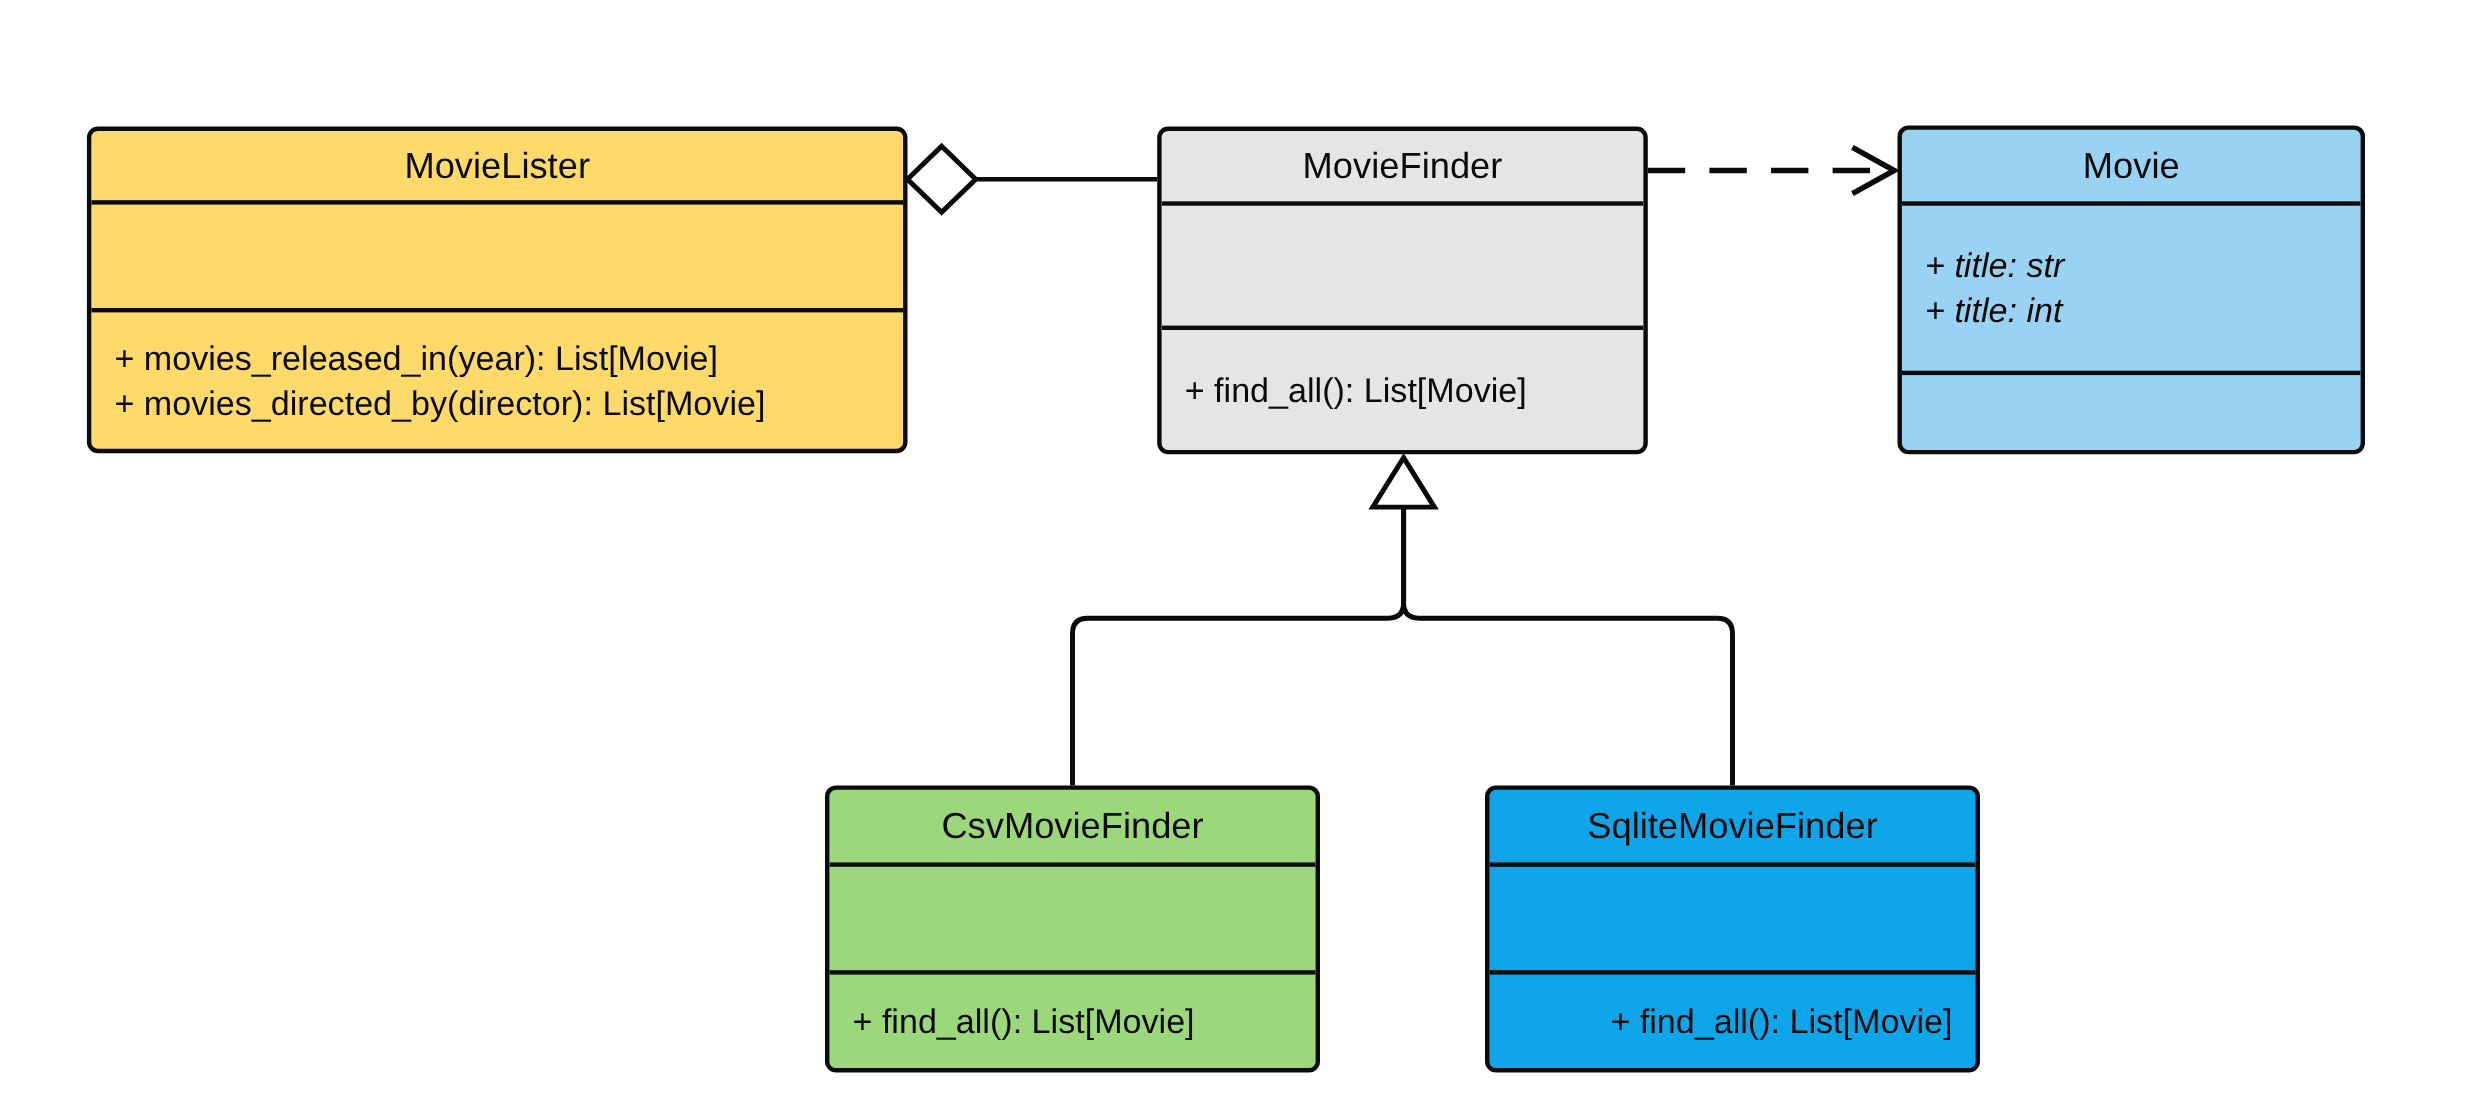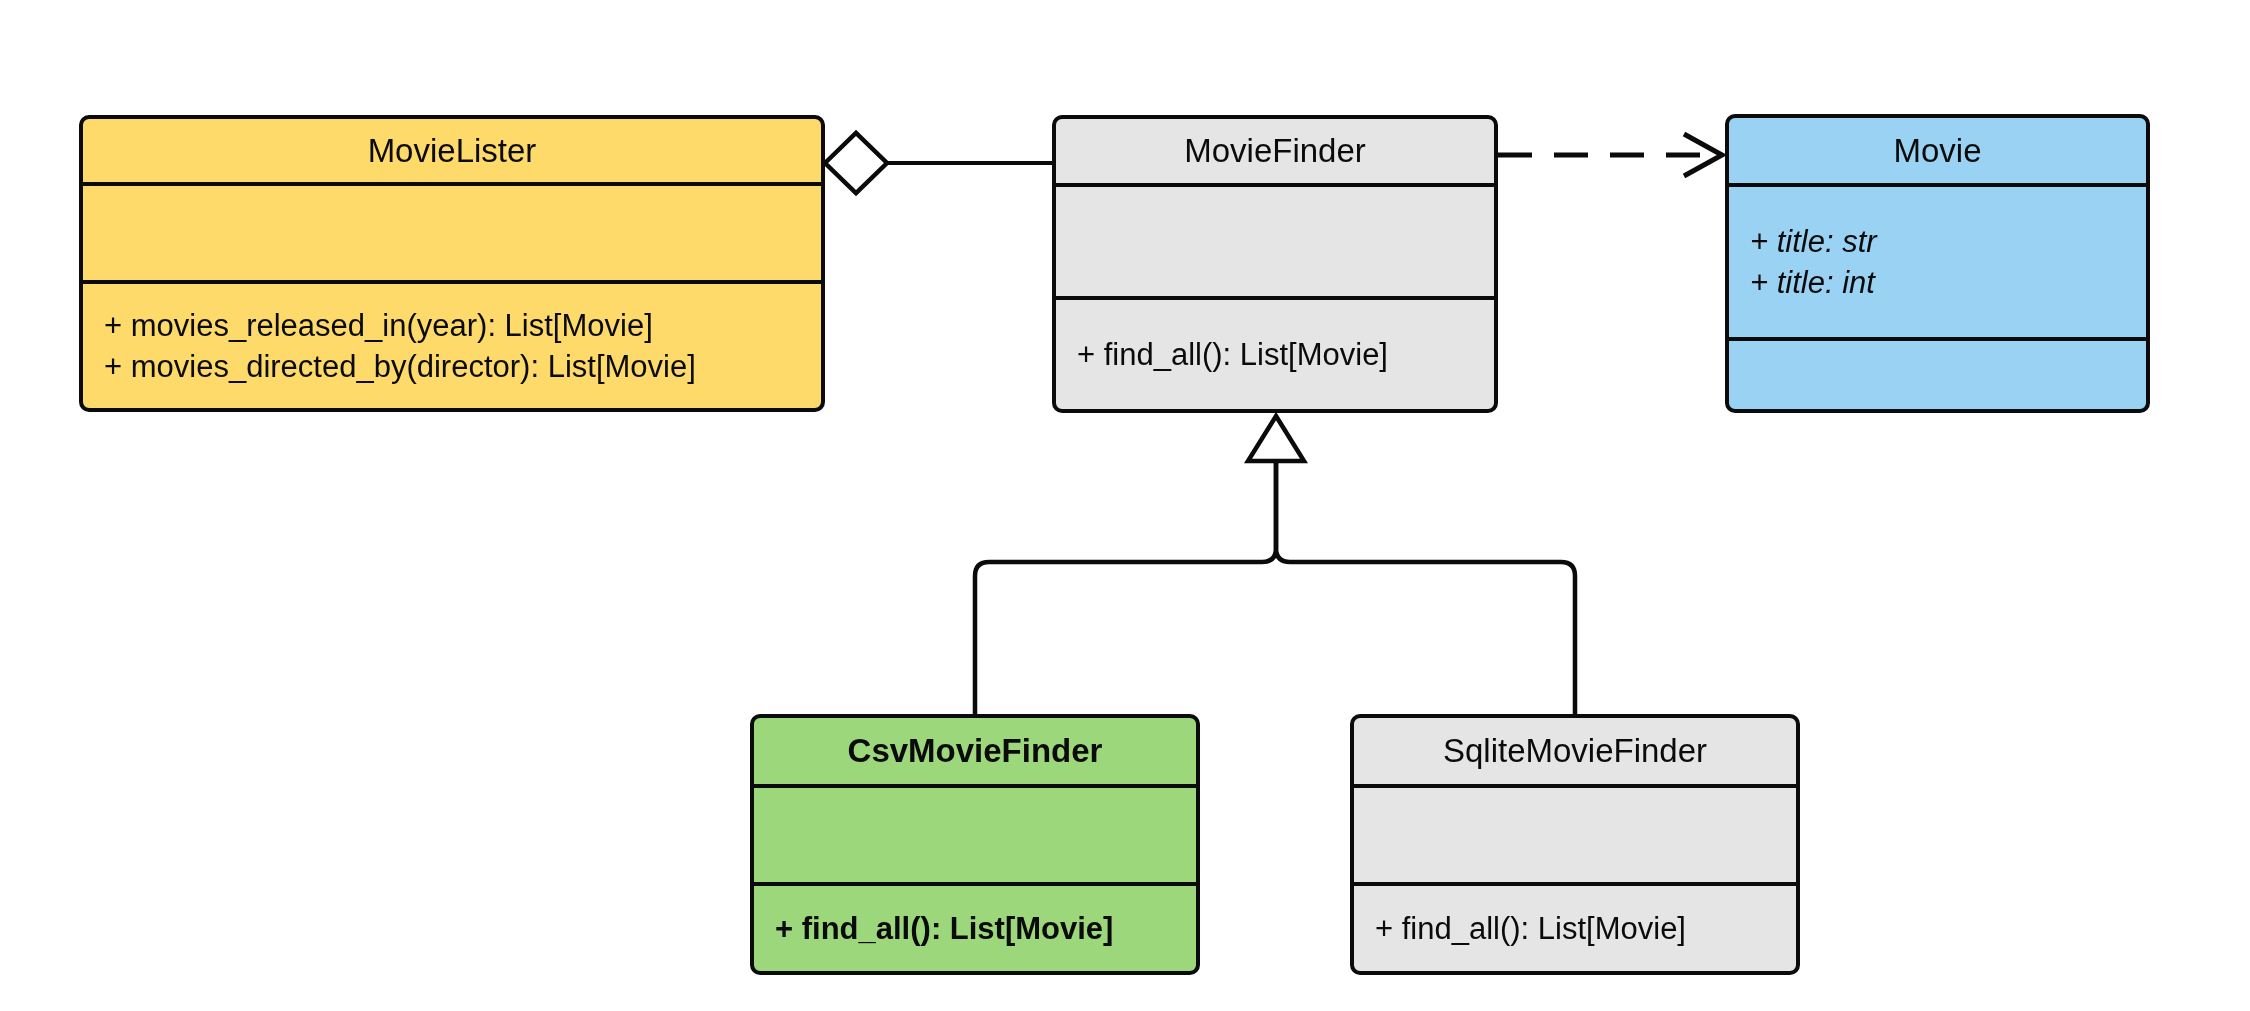--- a/index.html
+++ b/index.html
@@ -52,25 +52,25 @@
   .movielister .attrs { height: 98px; }
 
   .moviefinder  { left: 1052px; top: 75px;  width: 446px; height: 298px; background: #e5e5e5; }
   .moviefinder .title { height: 68px; }
   .moviefinder .attrs { height: 113px; }
 
   .movie        { left: 1725px; top: 74px;  width: 425px; height: 299px; background: #9AD2F3; }
   .movie .title { height: 69px; }
   .movie .attrs { height: 154px; font-style: italic; }
 
-  .csvmoviefinder    { left: 750px;  top: 674px; width: 450px; height: 261px; background: #9CD77C; font-weight: bold; }
+  .csvmoviefinder    { left: 750px;  top: 674px; width: 450px; height: 261px; background: #9CD77C; }
   .csvmoviefinder .title { height: 70px; }
   .csvmoviefinder .attrs { height: 98px; }
 
-  .sqlitemoviefinder { left: 1350px; top: 674px; width: 450px; height: 261px; background: #e5e5e5; }
+  .sqlitemoviefinder { left: 1350px; top: 674px; width: 450px; height: 261px; background: #0ea5e9; text-align: right; }
   .sqlitemoviefinder .title { height: 70px; }
   .sqlitemoviefinder .attrs { height: 98px; }
 </style>
 </head>
 <body>
 
 <div class="canvas">
 
   <svg class="connector-layer" viewBox="0 0 2250 1011" xmlns="http://www.w3.org/2000/svg">
 

